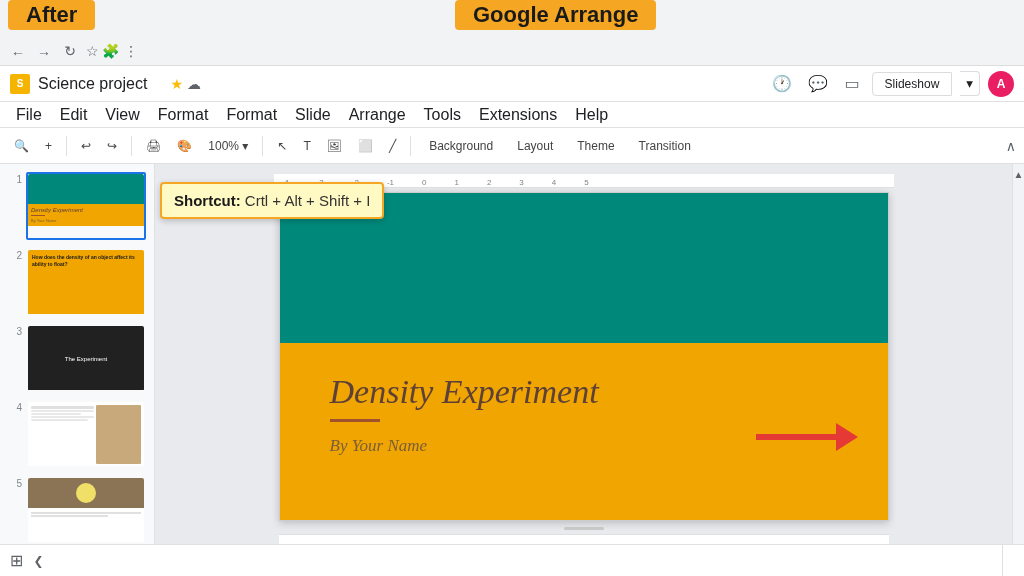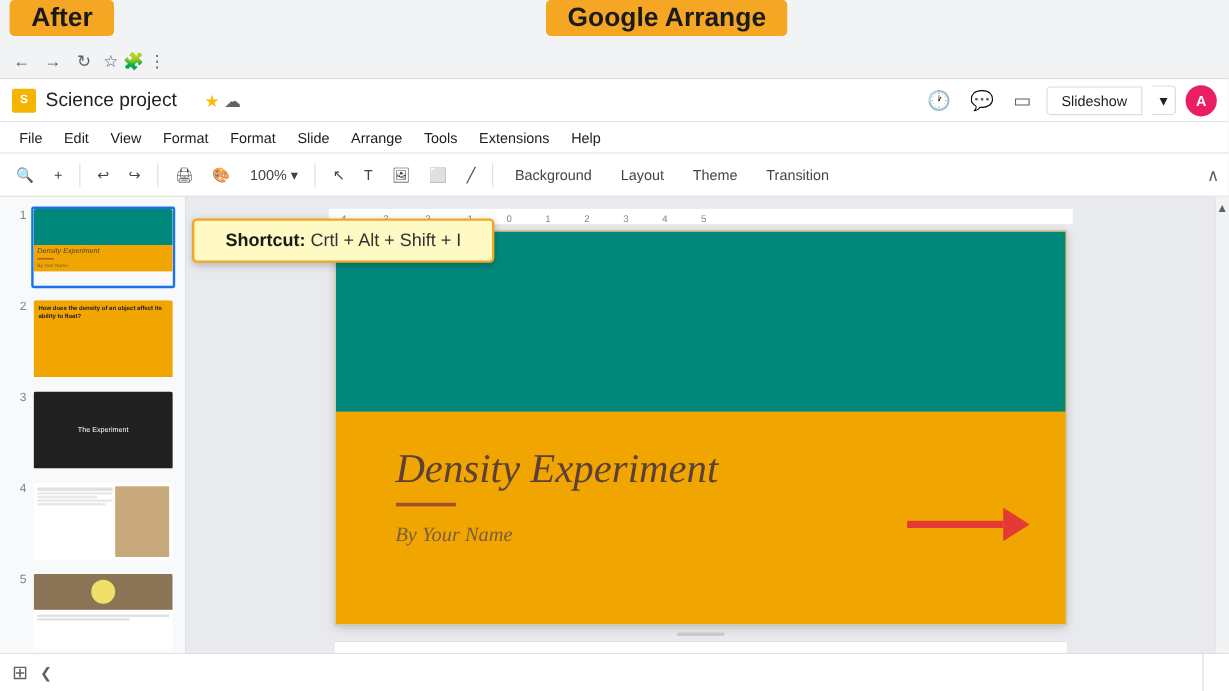--- a/index.html
+++ b/index.html
@@ -75,21 +75,21 @@
     
     .menu-bar {
       background: #fff;
       height: 26px;
       display: flex;
       align-items: center;
       padding: 0 8px;
       gap: 2px;
       border-bottom: 1px solid #e0e0e0;
     }
-    .menu-item { padding: 3px 8px; font-size: 12px; color: #202124; cursor: pointer; border-radius: 3px; }
+    .menu-item { padding: 3px 8px; font-size: 16px; color: #202124; cursor: pointer; border-radius: 3px; }
 
     
     .toolbar {
       background: #fff;
       height: 36px;
       display: flex;
       align-items: center;
       padding: 0 8px;
       gap: 4px;
       border-bottom: 1px solid #e0e0e0;
@@ -184,21 +184,21 @@
     .arrow-head { width: 0; height: 0; border-top: 14px solid transparent; border-bottom: 14px solid transparent; border-left: 22px solid #e53935; }
 
     
     .shortcut-tooltip {
       position: absolute;
       top: 18px;
       left: 5px;
       background: #fff9c4;
       border: 2px solid #f5a623;
       border-radius: 4px;
-      padding: 8px 26px;
+      padding: 8px 12px;
       font-size: 15px;
       font-weight: 600;
       z-index: 100;
       box-shadow: 0 2px 6px rgba(0,0,0,0.2);
     }
     .shortcut-tooltip .label { color: #1a1a1a; font-weight: 900; }
     .shortcut-tooltip .value { color: #333; font-weight: 400; }
 
     
     .speaker-notes {

